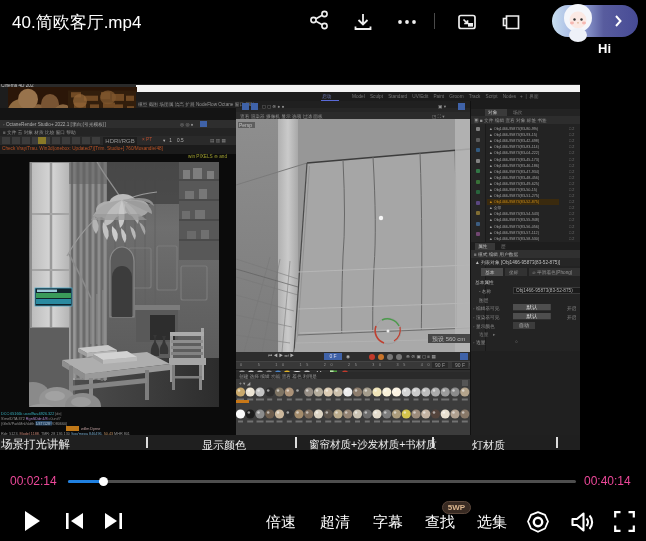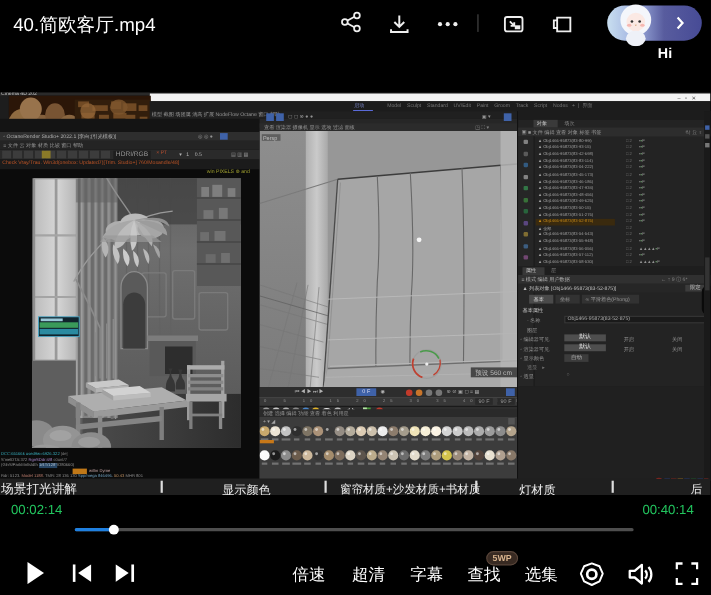--- a/index.html
+++ b/index.html
@@ -7,23 +7,23 @@
   body { font-family:"Liberation Sans", sans-serif; position:relative; }
   .abs { position:absolute; }
   #stage { position:absolute; left:0; top:0; width:646px; height:541px; background:#000; }
   
   #title { left:12px; top:11px; color:#fff; font-size:17px; }
   .topicon { top:12px; width:20px; height:20px; }
   #pill { left:552px; top:5px; width:86px; height:32px; border-radius:16px;
           background:linear-gradient(90deg,#c9dff0 0%,#9fb0e0 30%,#585c9e 60%,#474b96 100%); }
   #pill .hi { position:absolute; left:46px; top:8px; color:#fff; font-size:13px; font-weight:bold;margin-top:28px; }
   
-  #video { left:0; top:84px; width:646px; height:366px; background:#1d1d1d; overflow:hidden;padding-left:38px; }
+  #video { left:0; top:84px; width:580px; height:366px; background:#1d1d1d; overflow:hidden;padding-left:38px; }
   
-  .time { top:456px; color:#22c55e; font-size:12px; }
+  .time { top:474px; color:#ec4899; font-size:12px; }
   #bar { left:68px; top:480px; width:508px; height:3px; background:#4e4e4e; border-radius:2px; }
   #barfill { left:68px; top:480px; width:35px; height:3px; background:#1f80e0; border-radius:2px; }
   #knob { left:99px; top:477px; width:9px; height:9px; border-radius:50%; background:#fff; }
   .cbtn { color:#fff; font-size:15px; top:513px; }
   .t4 { font-size:5px; transform:scale(0.75); transform-origin:0 0; white-space:nowrap; opacity:.95; }
   .t5 { font-size:6px; transform:scale(0.78); transform-origin:0 0; white-space:nowrap; opacity:.95; }
 </style>
 </head>
 <body>
 <div id="stage">

